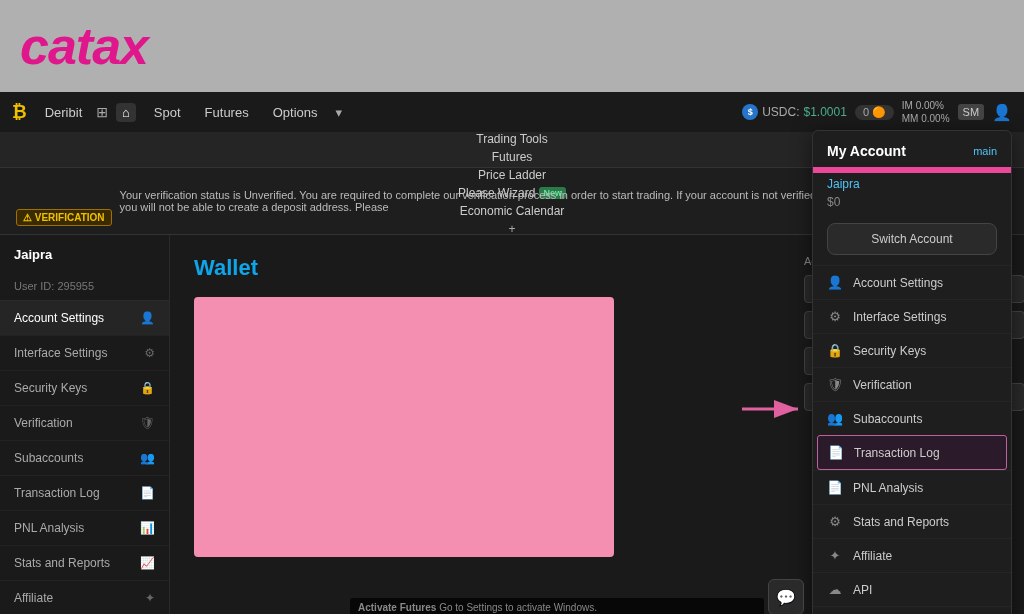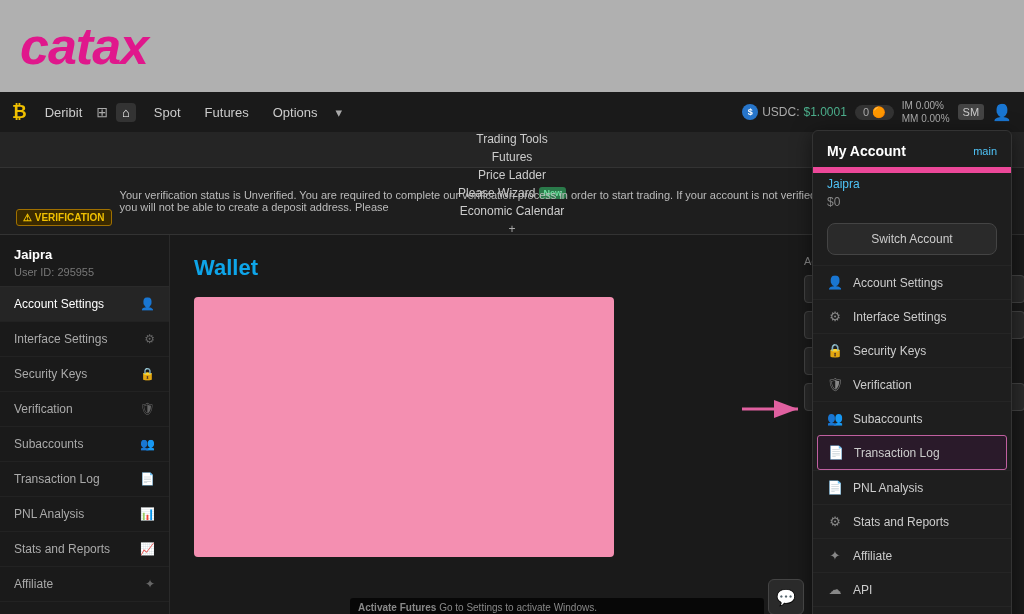--- a/index.html
+++ b/index.html
@@ -149,21 +149,21 @@
       background: #1a1a1a;
       border-right: 1px solid #2a2a2a;
       padding: 0;
       flex-shrink: 0;
     }
     .sidebar-user {
       padding: 12px 14px 8px;
       border-bottom: 1px solid #2a2a2a;
     }
     .sidebar-user-name { color: #fff; font-size: 13px; font-weight: 600; }
-    .sidebar-user-id { color: #777; font-size: 11px; margin-top: 4px; }
+    .sidebar-user-id { color: #777; font-size: 11px; margin-top: 18px; }
     .sidebar-item {
       padding: 10px 14px;
       color: #aaa;
       font-size: 12px;
       cursor: pointer;
       display: flex;
       align-items: center;
       justify-content: space-between;
       border-bottom: 1px solid #222;
     }

